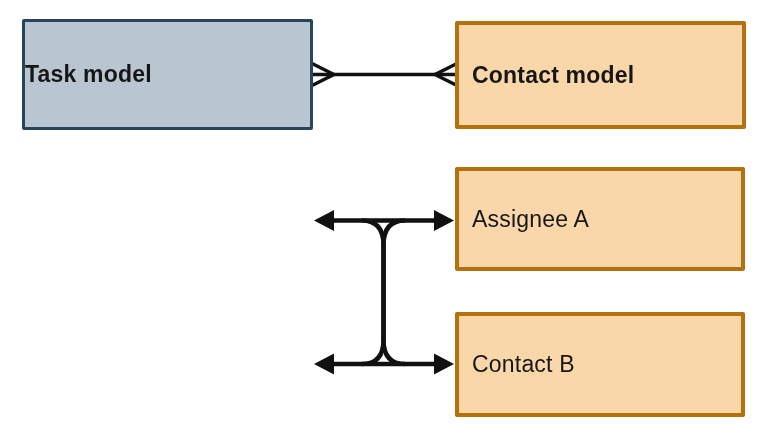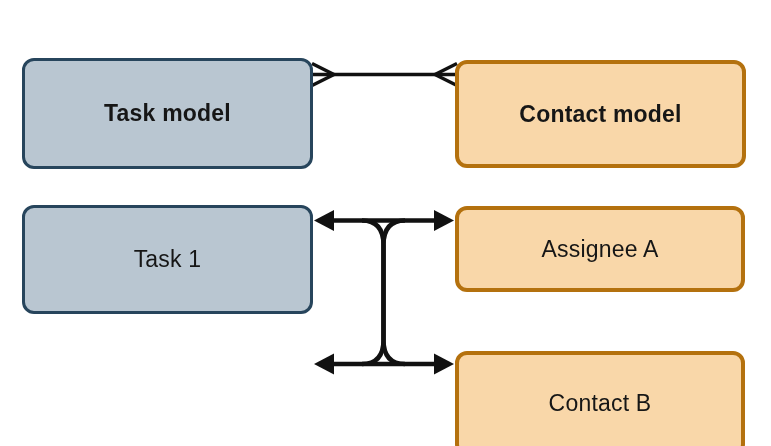--- a/index.html
+++ b/index.html
@@ -18,44 +18,43 @@
   .edges-layer {
     position: absolute;
     left: 0;
     top: 0;
     width: 771px;
     height: 446px;
   }
   .box {
     position: absolute;
     box-sizing: border-box;
-    border-radius: 12px;
+    border-radius: 2px;
     display: flex;
     align-items: center;
-    justify-content: center;
     font-size: 23px;
     color: var(--text, #161616);
     letter-spacing: 0.2px;
     white-space: nowrap;
-    margin-top: 39px;
   }
   .blue {
     background: var(--task_fill, #b9c6d1);
     border: 3px solid var(--task_border, #27455c);
   }
   .orange {
     background: var(--contact_fill, #f9d7a9);
     border: 4px solid var(--contact_border, #b4710e);
+    padding-left: 13px;
   }
   .model { font-weight: bold; }
 
   .n-task-model   { left: 22px;  top: 19px;  width: 291px; height: 111px; }
   .n-contact-model{ left: 455px; top: 21px;  width: 291px; height: 108px; }
   .n-task-1       { left: 22px;  top: 166px; width: 291px; height: 109px; }
-  .n-assignee-a   { left: 455px; top: 167px; width: 290px; height: 86px; }
+  .n-assignee-a   { left: 455px; top: 167px; width: 290px; height: 104px; }
   .n-task-2       { left: 22px;  top: 310px; width: 291px; height: 108px; }
   .n-assignee-b   { left: 455px; top: 312px; width: 290px; height: 105px; }
 
   .stroke { stroke: var(--line, #111111); fill: none; }
   .fill   { fill: var(--line, #111111); stroke: none; }
 </style>
 </head>
 <body>
 
 <div class="canvas">
@@ -87,23 +86,20 @@
   </svg>
 
   <div class="box blue model n-task-model">
     <span>Task model</span>
   </div>
 
   <div class="box orange model n-contact-model">
     <span>Contact model</span>
   </div>
 
-  <div class="box blue n-task-1">
-    <span>Task 1</span>
-  </div>
 
   <div class="box orange n-assignee-a">
     <span>Assignee A</span>
   </div>
 
 
   <div class="box orange n-assignee-b">
     <span>Contact B</span>
   </div>
 

